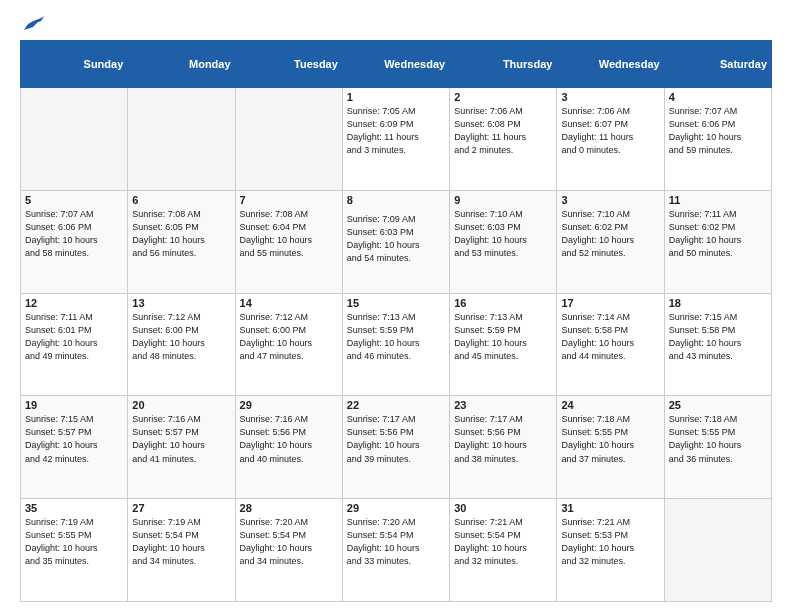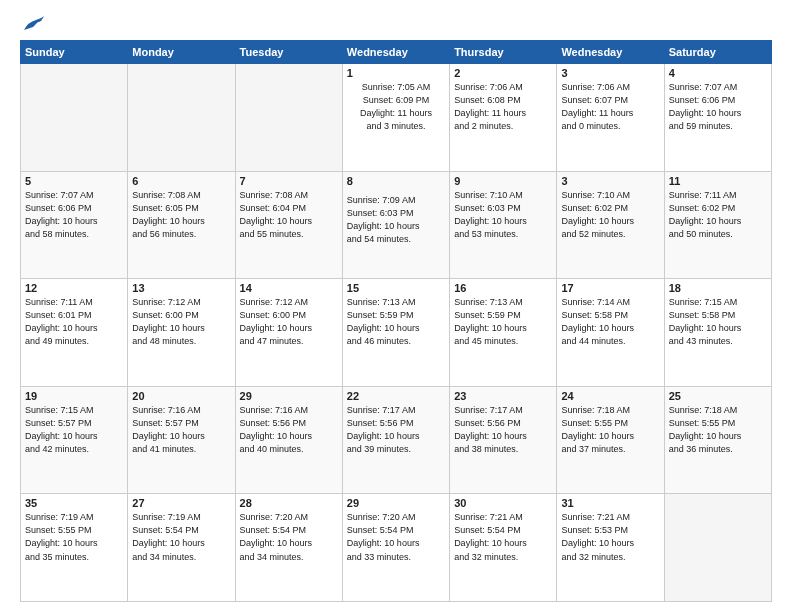--- a/index.html
+++ b/index.html
@@ -65,22 +65,22 @@
       border: 1px solid #ccc;
       border-collapse: collapse;
       width: 100%;
       table-layout: fixed;
     }
     .calendar th {
       background-color: #1e5fa8;
       color: #fff;
       font-size: 11px;
       font-weight: bold;
-      padding: 5px 4px;
-      text-align: left;
+      padding: 17px 4px;
+      text-align: right;
       border: 1px solid #1e5fa8;
     }
     .calendar td {
       border: 1px solid #ccc;
       vertical-align: top;
       padding: 3px 4px;
       font-size: 9.5px;
       color: #222;
       height: 88px;
       background: #fff;
@@ -136,21 +136,21 @@
           <th>Saturday</th>
         </tr>
     </thead>
     <tbody id="calendar-body">
     <tr>
           <td class="empty-cell"></td>
           <td class="empty-cell"></td>
           <td class="empty-cell"></td>
           <td>
             <span class="day-number">1</span>
-            <div class="day-info" style="white-space: pre-line; text-align: center;">Sunrise: 7:05 AM
+            <div class="day-info" style="white-space: pre-line;">Sunrise: 7:05 AM
 Sunset: 6:09 PM
 Daylight: 11 hours
 and 3 minutes.</div>
           </td>
           <td>
             <span class="day-number">2</span>
             <div class="day-info" style="white-space: pre-line;">Sunrise: 7:06 AM
 Sunset: 6:08 PM
 Daylight: 11 hours
 and 2 minutes.</div>

